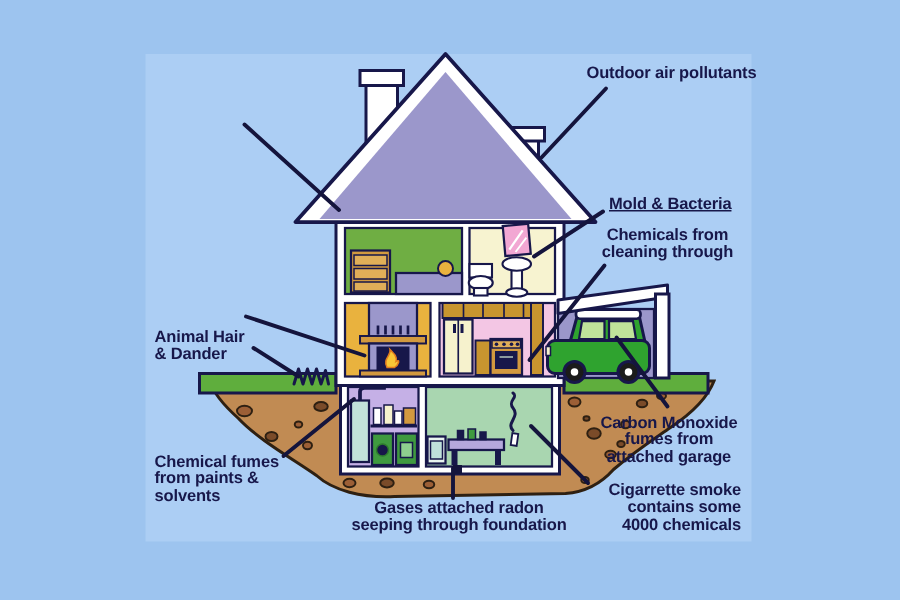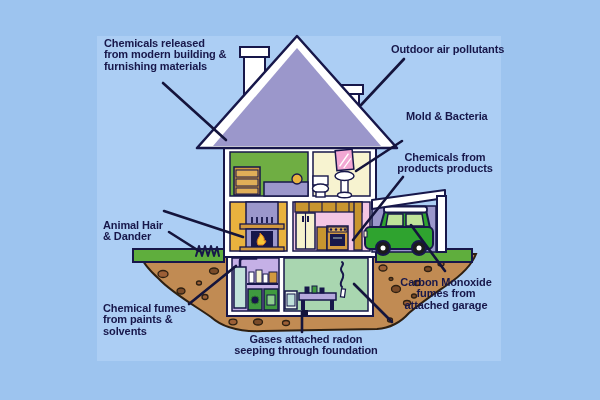--- a/index.html
+++ b/index.html
@@ -209,30 +209,30 @@
       <line x1="164" y1="211" x2="243" y2="237"></line>
       <line x1="169" y1="232" x2="199" y2="251"></line>
       <line x1="189" y1="304" x2="236" y2="266"></line>
       <line x1="302" y1="332" x2="302" y2="312"></line>
       <line x1="445" y1="271" x2="411" y2="225"></line>
       <line x1="392" y1="322" x2="354" y2="284"></line>
       <rect x="302" y="310" width="6" height="6" fill="#14143c" stroke="none"></rect>
     </g>
   </svg>
 
-  <div class="lbl" style="left:104px;top:38px;">Chemicals released
-from modern building &amp;
-furnishing materials</div>
   <div class="lbl" style="left:372px;top:44px;margin-left:19px;">Outdoor air pollutants</div>
-  <div class="lbl" style="left:406px;top:111px;">Mold &amp; Bacteria</div>
+  <div class="lbl" style="left:406px;top:131px;text-decoration:underline;">Mold &amp; Bacteria</div>
   <div class="lbl" style="left:390px;top:152px;width:110px;text-align:center;">Chemicals from
-products products</div>
+cleaning through</div>
   <div class="lbl" style="left:103px;top:303px;">Chemical fumes
 from paints &amp;
 solvents</div>
   <div class="lbl" style="left:103px;top:220px;">Animal Hair
 &amp; Dander</div>
   <div class="lbl" style="left:226px;top:334px;width:160px;text-align:center;">Gases attached radon
 seeping through foundation</div>
   <div class="lbl" style="left:394px;top:277px;width:104px;text-align:center;">Carbon Monoxide
 fumes from
 attached garage</div>
+  <div class="lbl" style="left:394px;top:322px;width:100px;text-align:right;">Cigarrette smoke
+contains some
+4000 chemicals</div>
 </div>
 
 </body></html>

